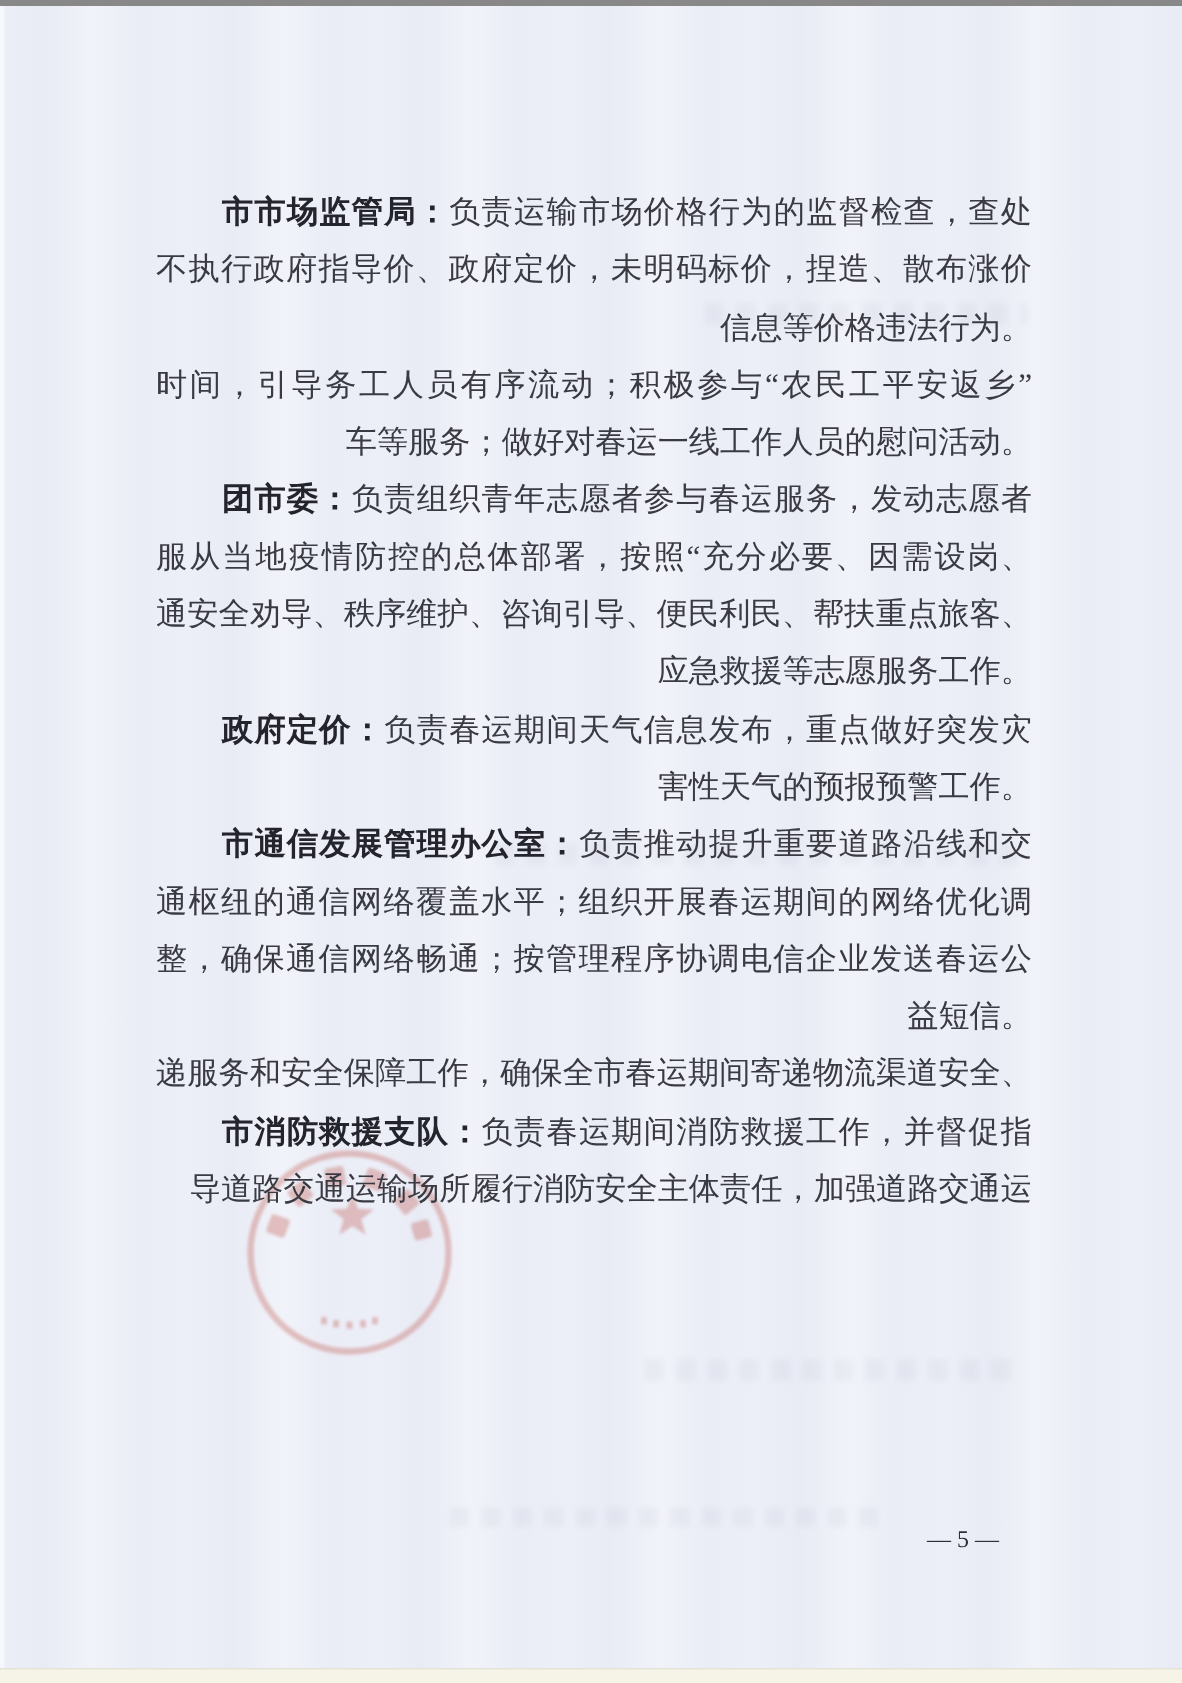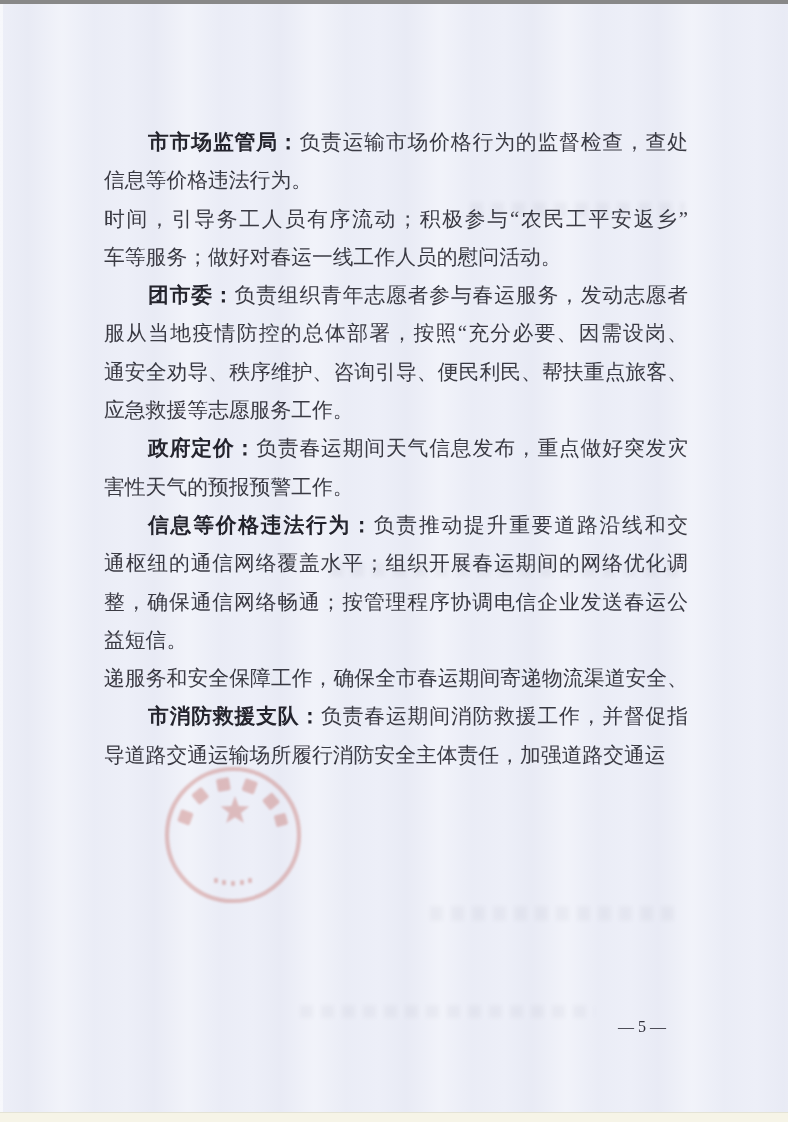--- a/index.html
+++ b/index.html
@@ -49,21 +49,21 @@
     color: #3a3a43;
     letter-spacing: 0;
   }
   .line {
     height: 38.3px;
     white-space: nowrap;
     text-align: justify;
     text-align-last: justify;
   }
   .line.last {
-    text-align: left;
+    text-align: right;
     text-align-last: auto;
   }
   .line.first { text-indent: 44px; }
   .head {
     font-family: "Liberation Sans", sans-serif;
     font-weight: 700;
     color: #24242d;
   }
   .page-number {
     position: absolute;
@@ -133,30 +133,31 @@
       <defs>
         <filter id="soft" x="-20%" y="-20%" width="140%" height="140%">
           <feGaussianBlur stdDeviation="1.1"></feGaussianBlur>
         </filter>
       </defs>
     </svg>
   </div>
 
   <div class="text-block" id="text-block">
       <div class="line first"><span class="head">市市场监管局：</span>负责运输市场价格行为的监督检查，查处</div>
+      <div class="line">不执行政府指导价、政府定价，未明码标价，捏造、散布涨价</div>
       <div class="line last">信息等价格违法行为。</div>
       <div class="line">时间，引导务工人员有序流动；积极参与“农民工平安返乡”</div>
       <div class="line last">车等服务；做好对春运一线工作人员的慰问活动。</div>
       <div class="line first"><span class="head">团市委：</span>负责组织青年志愿者参与春运服务，发动志愿者</div>
       <div class="line">服从当地疫情防控的总体部署，按照“充分必要、因需设岗、</div>
       <div class="line">通安全劝导、秩序维护、咨询引导、便民利民、帮扶重点旅客、</div>
       <div class="line last">应急救援等志愿服务工作。</div>
       <div class="line first"><span class="head">政府定价：</span>负责春运期间天气信息发布，重点做好突发灾</div>
       <div class="line last">害性天气的预报预警工作。</div>
-      <div class="line first"><span class="head">信息等价格违法行为：</span>负责推动提升重要道路沿线和交</div>
+      <div class="line first"><span class="head">市通信发展管理办公室：</span>负责推动提升重要道路沿线和交</div>
       <div class="line">通枢纽的通信网络覆盖水平；组织开展春运期间的网络优化调</div>
       <div class="line">整，确保通信网络畅通；按管理程序协调电信企业发送春运公</div>
       <div class="line last">益短信。</div>
       <div class="line">递服务和安全保障工作，确保全市春运期间寄递物流渠道安全、</div>
       <div class="line first"><span class="head">市消防救援支队：</span>负责春运期间消防救援工作，并督促指</div>
       <div class="line last">导道路交通运输场所履行消防安全主体责任，加强道路交通运</div>
     </div>
 
   <div class="page-number">— 5 —</div>
 

